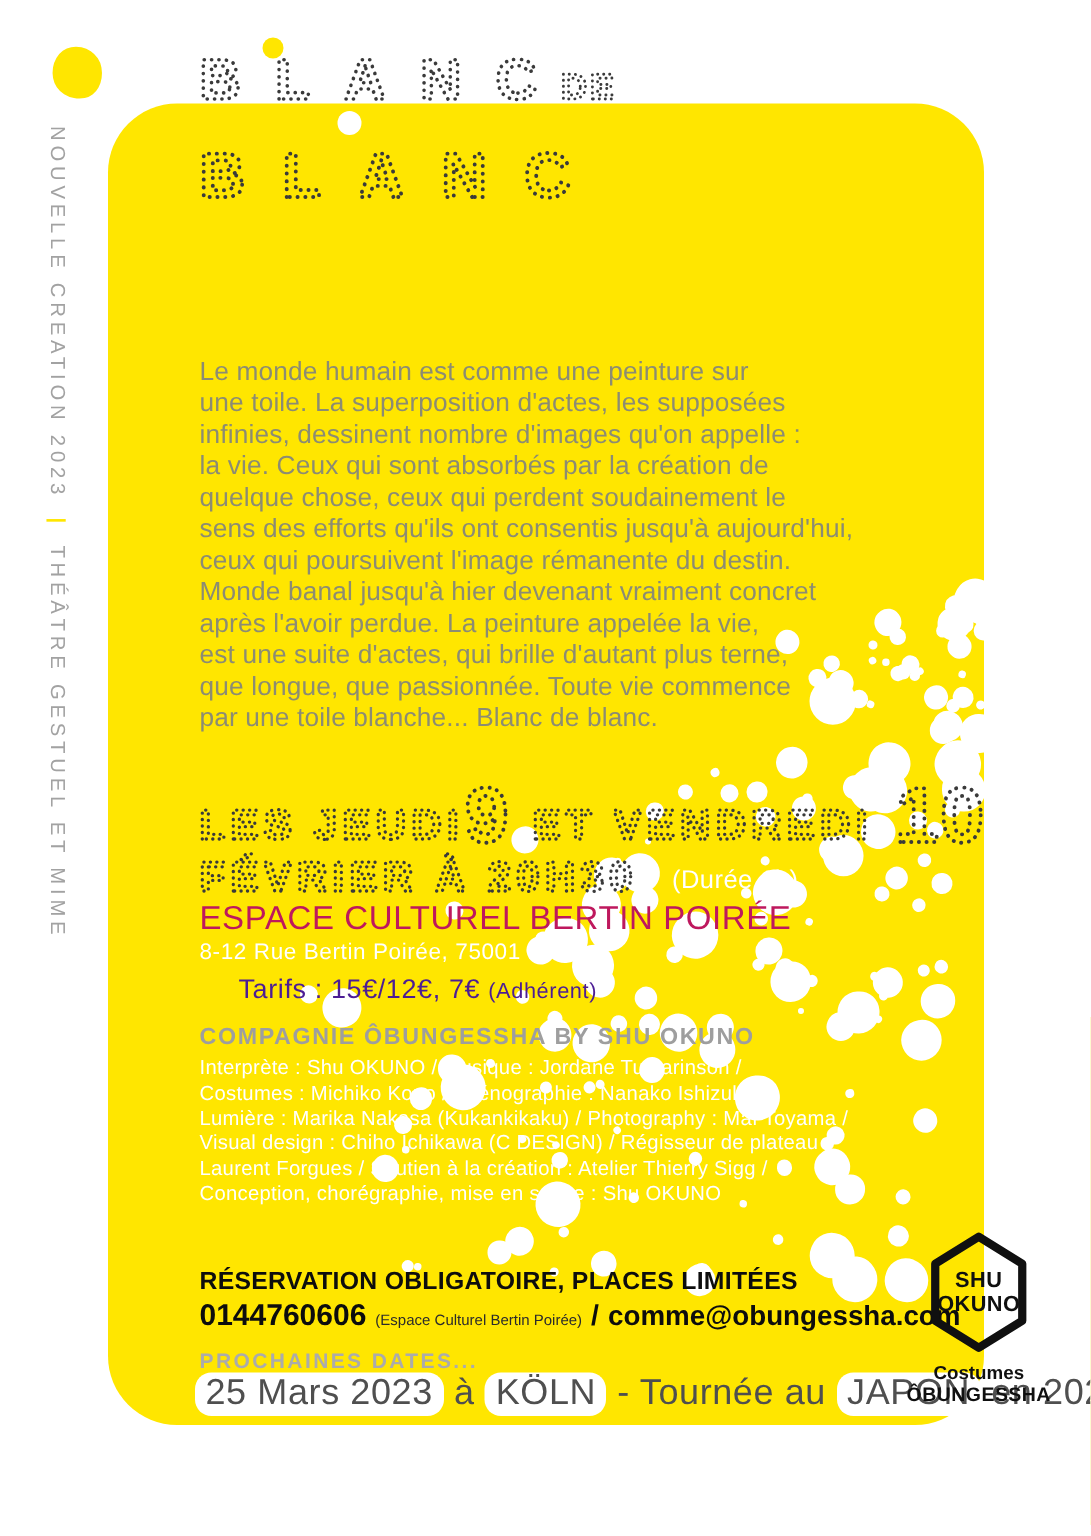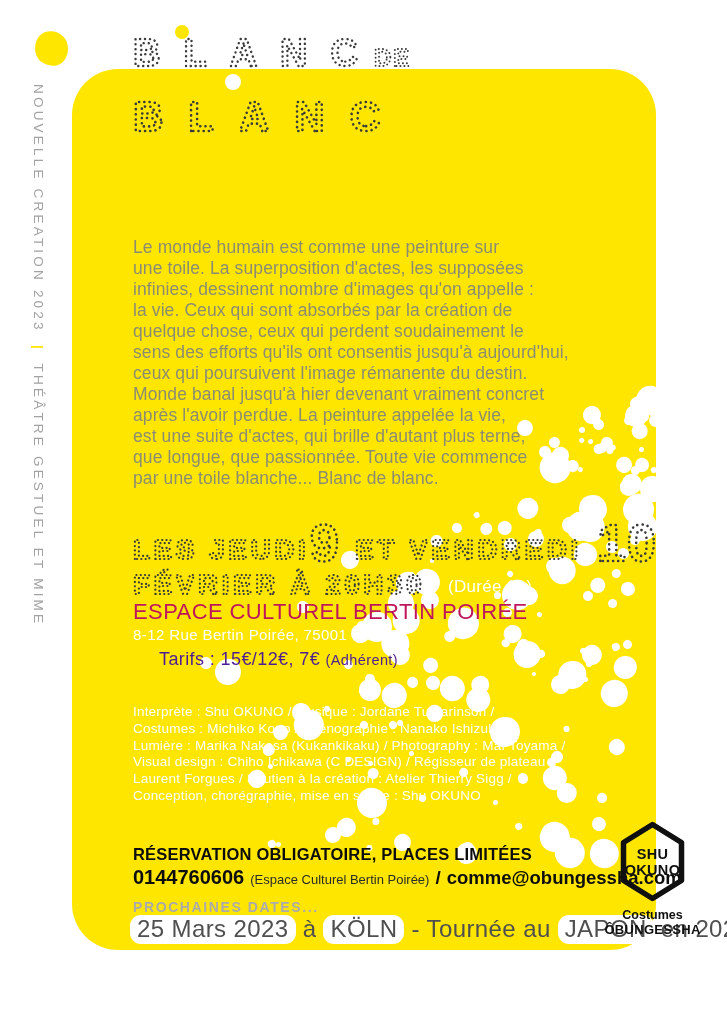--- a/index.html
+++ b/index.html
@@ -53,21 +53,21 @@
   
   #company-header{left:133px;top:683px;font-size:15.5px;font-weight:700;color:#9e9e9e;letter-spacing:1.1px;z-index:2;}
   #company-credits{
     left:133px;top:704px;width:500px;font-size:13.5px;color:#ffffff;
     line-height:16.8px;white-space:pre-line;z-index:2;letter-spacing:0.2px;
   }
   
   #reservation-title{left:133px;top:845px;font-size:16.5px;font-weight:800;color:#0d0d0d;z-index:2;letter-spacing:0.2px;}
   #reservation-line{left:133px;top:866px;display:flex;align-items:baseline;gap:6px;color:#0d0d0d;z-index:2;}
   #reservation-phone{font-size:20px;font-weight:700;}
-  #reservation-phone-note{font-size:13px;color:#2b2b2b;}
+  #reservation-phone-note{font-size:10px;color:#2b2b2b;}
   #reservation-sep{font-size:19px;font-weight:700;}
   #reservation-email{font-size:18.5px;font-weight:700;}
   
   #next-dates-header{left:133px;top:899px;font-size:14px;font-weight:700;color:#ababab;letter-spacing:1.6px;z-index:2;}
   #next-dates-line{left:130px;top:915px;font-size:24px;color:#4f4f4f;z-index:2;letter-spacing:0.4px;white-space:nowrap;}
   #next-dates-line .hl{background:#ffffff;border-radius:11px;padding:0 7px 2px;}
   
   #logo{left:619px;top:821px;width:67px;height:81px;z-index:5;}
   #logo-text{position:absolute;left:0;top:0;width:67px;height:81px;display:flex;flex-direction:column;
              align-items:center;justify-content:center;font-weight:700;font-size:14.5px;line-height:16px;
@@ -288,20 +288,21 @@
   </svg>
   <div id="date-duration" class="abs">(Durée 1h)</div>
 
   <div id="venue-name" class="abs">ESPACE CULTUREL BERTIN POIRÉE</div>
   <div id="venue-address" class="abs">8-12 Rue Bertin Poirée, 75001 Paris</div>
   <div id="tarifs-line" class="abs">
     <span>Tarifs : 15€/12€, 7€</span>
     <span class="note">(Adhérent)</span>
   </div>
 
+  <div id="company-header" class="abs">COMPAGNIE ÔBUNGESSHA BY SHU OKUNO</div>
   <div id="company-credits" class="abs">Interprète : Shu OKUNO / Musique : Jordane Tumarinson /
 Costumes : Michiko Kono / Scénographie : Nanako Ishizuka /
 Lumière : Marika Nakasa (Kukankikaku) / Photography : Maï Toyama /
 Visual design : Chiho Ichikawa (C DESIGN) / Régisseur de plateau :
 Laurent Forgues / Soutien à la création : Atelier Thierry Sigg /
 Conception, chorégraphie, mise en scène : Shu OKUNO</div>
 
   <div id="reservation-title" class="abs">RÉSERVATION OBLIGATOIRE, PLACES LIMITÉES</div>
   <div id="reservation-line" class="abs">
     <span id="reservation-phone">0144760606</span>

